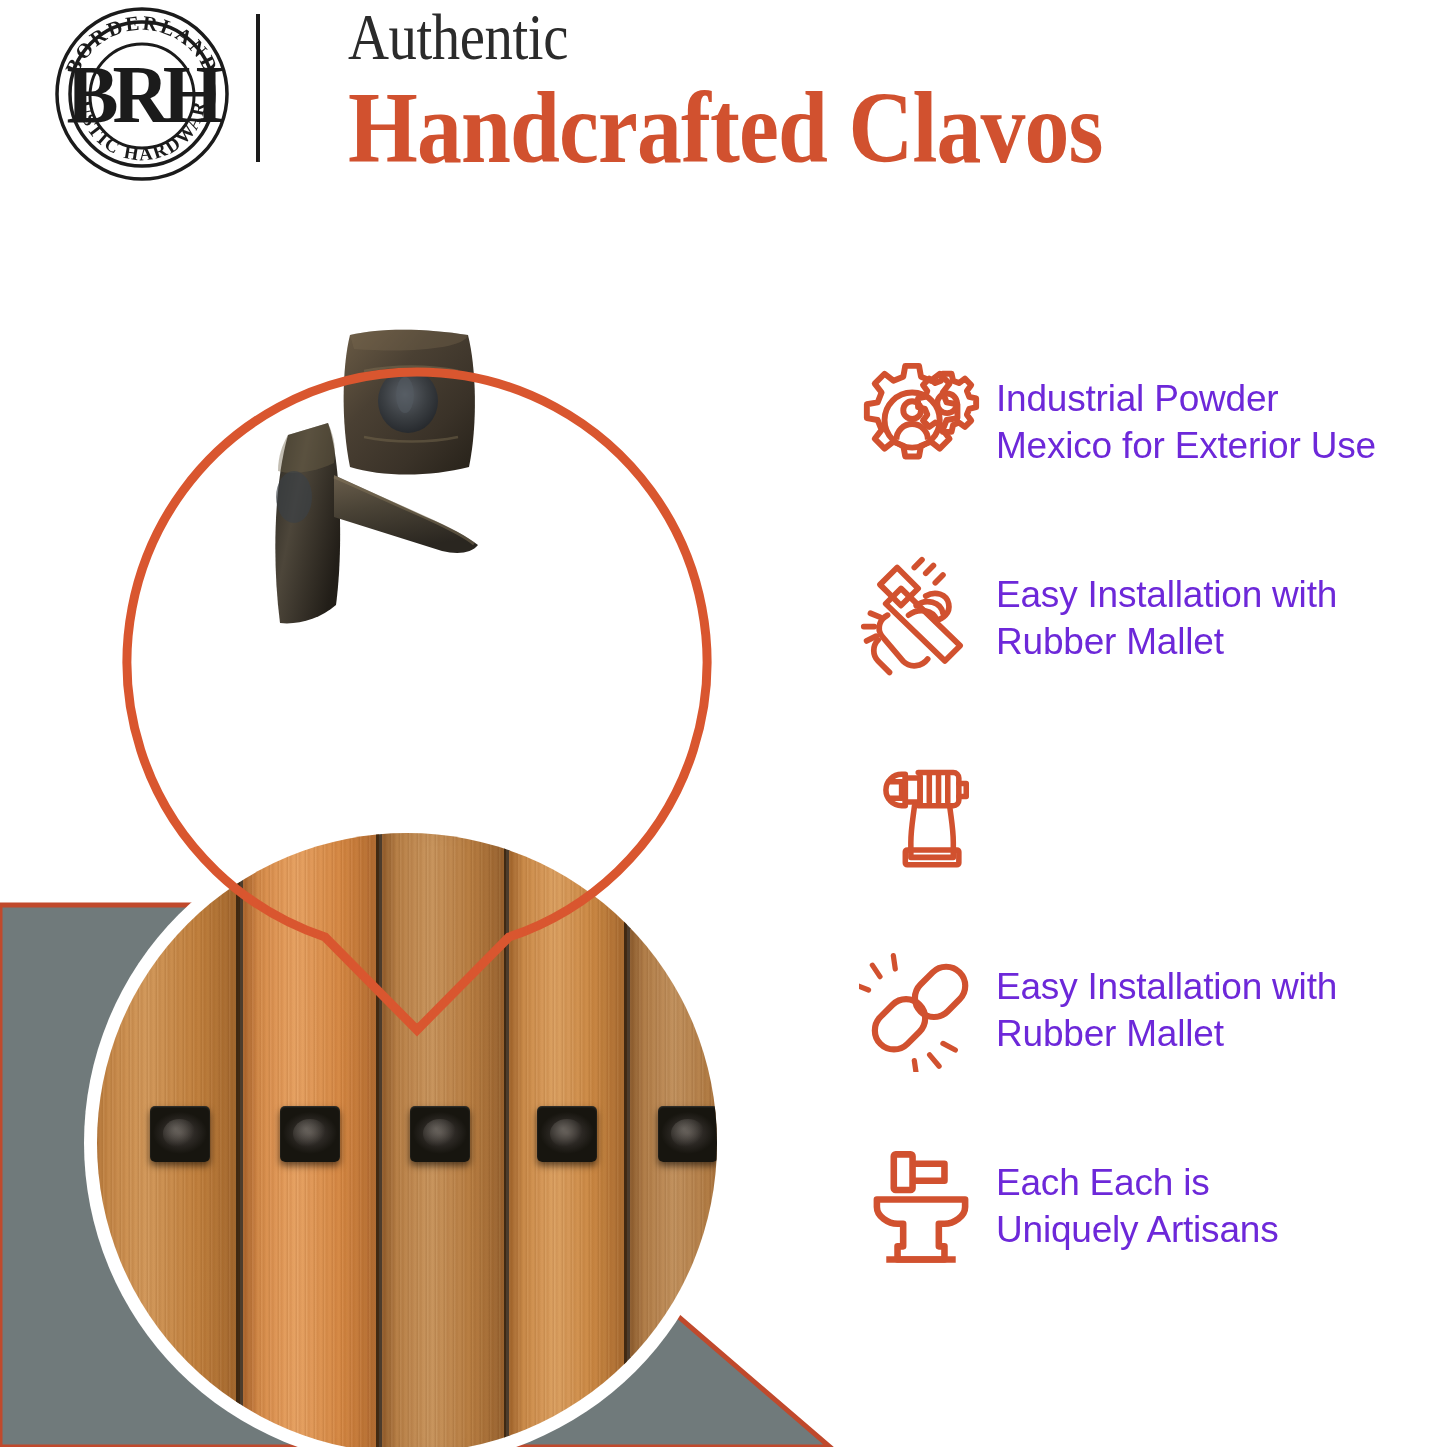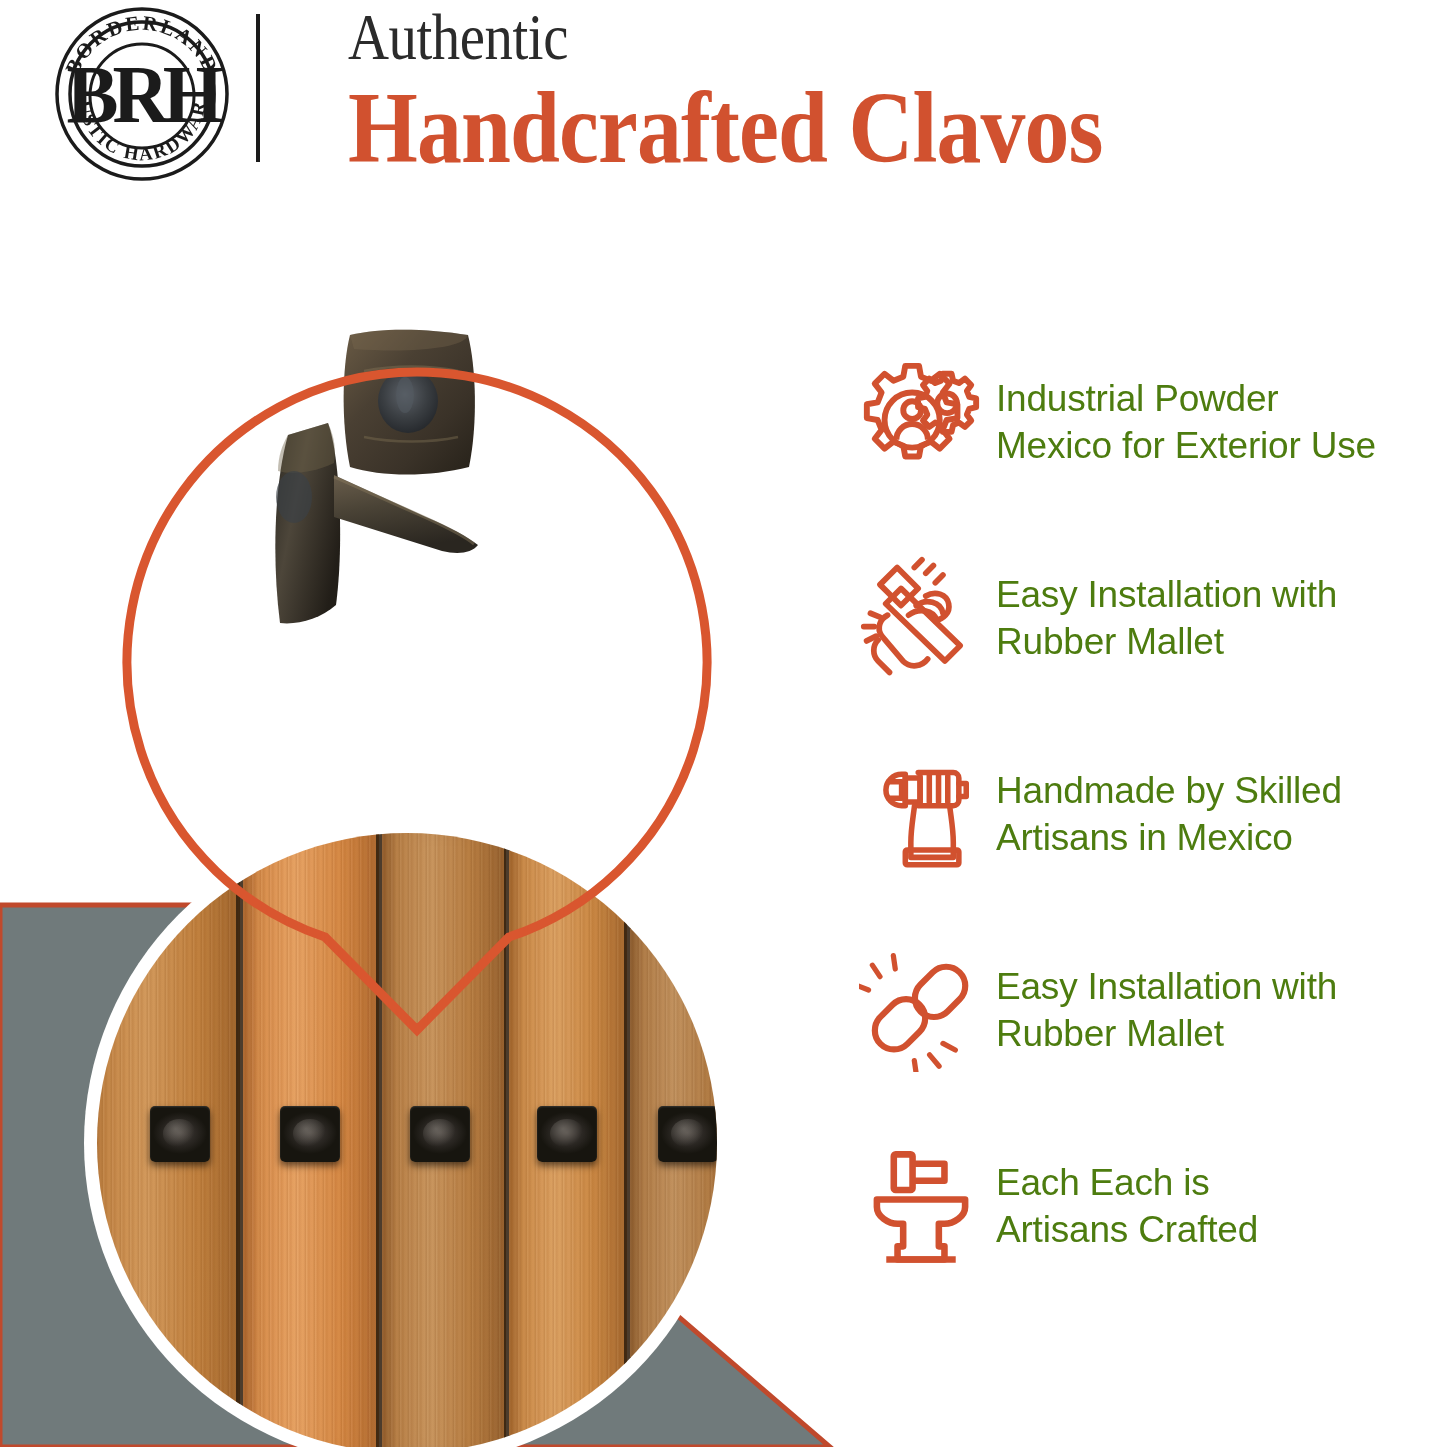--- a/index.html
+++ b/index.html
@@ -89,21 +89,21 @@
     background:radial-gradient(ellipse at 38% 34%, rgba(150,145,138,.45), rgba(0,0,0,0) 66%);
   }
 
   
   .features{position:absolute;left:846px;top:358px;width:600px;z-index:6;}
   .feature{display:flex;align-items:center;height:128px;margin-bottom:68px;}
   .feature:last-child{margin-bottom:0;}
   .f-icon{width:150px;flex:0 0 150px;display:flex;align-items:center;justify-content:center;}
   .f-text{
     font-family:"Liberation Sans", sans-serif;
-    font-size:37px;line-height:47px;color:#4d7c0f;font-weight:400;
+    font-size:37px;line-height:47px;color:#6d28d9;font-weight:400;
     letter-spacing:-0.2px;
   }
   .f-text span{display:block;white-space:nowrap;}
 </style>
 </head>
 <body>
 
 <div class="stage">
 
   <svg class="bg-layer" viewBox="0 0 1445 1447" width="1445" height="1447">
@@ -269,24 +269,20 @@
             <path d="M30,30 h14 v18 h-14"></path>
             <path d="M48,26 h16 v26 h-16 z"></path>
             <path d="M64,24 v28 M74,22 v30 M84,22 v30 M94,24 v28"></path>
             <path d="M62,20 h38 a6,6 0 0 1 6,6 v24 a6,6 0 0 1 -6,6 h-38"></path>
             <path d="M106,32 h8 v14 h-8"></path>
             <path d="M58,56 c-2,16 -4,26 -4,40 v16 h46 v-16 c0,-14 -2,-24 -4,-40"></path>
             <rect x="48" y="104" width="58" height="16" rx="2"></rect>
           </g>
         </svg>
       </div>
-      <div class="f-text">
-        <span>Handmade by Skilled</span>
-        <span>Artisans in Mexico</span>
-      </div>
     </div>
 
     <div class="feature">
       <div class="f-icon">
         <svg viewBox="0 0 130 130" width="124" height="124">
           <g fill="none" stroke="#d1512f" stroke-width="6.5" stroke-linecap="round">
             <rect x="14" y="60" width="58" height="40" rx="20" transform="rotate(-45 43 80)"></rect>
             <rect x="56" y="26" width="58" height="40" rx="20" transform="rotate(-45 85 46)"></rect>
             <path d="M22,30 l-8,-12 M38,22 l-2,-14 M10,44 l-13,-5" stroke-width="5.5"></path>
             <path d="M74,112 l10,12 M58,118 l2,14 M88,100 l13,7" stroke-width="5.5"></path>
@@ -305,19 +301,19 @@
           <g fill="none" stroke="#d1512f" stroke-width="7" stroke-linejoin="round">
             <rect x="36" y="10" width="20" height="38" rx="2"></rect>
             <path d="M56,20 h34 v18 h-34"></path>
             <path d="M18,58 h94 v8 c0,10 -12,18 -22,18 h-6 v24 h6 v14 h-50 v-14 h6 v-24 h-6 c-10,0 -22,-8 -22,-18 z"></path>
             <path d="M28,122 h74"></path>
           </g>
         </svg>
       </div>
       <div class="f-text">
         <span>Each Each is</span>
-        <span>Artisans Crafted</span>
+        <span>Uniquely Artisans</span>
       </div>
     </div>
 
   </div>
 
 </div>
 
 </body></html>

